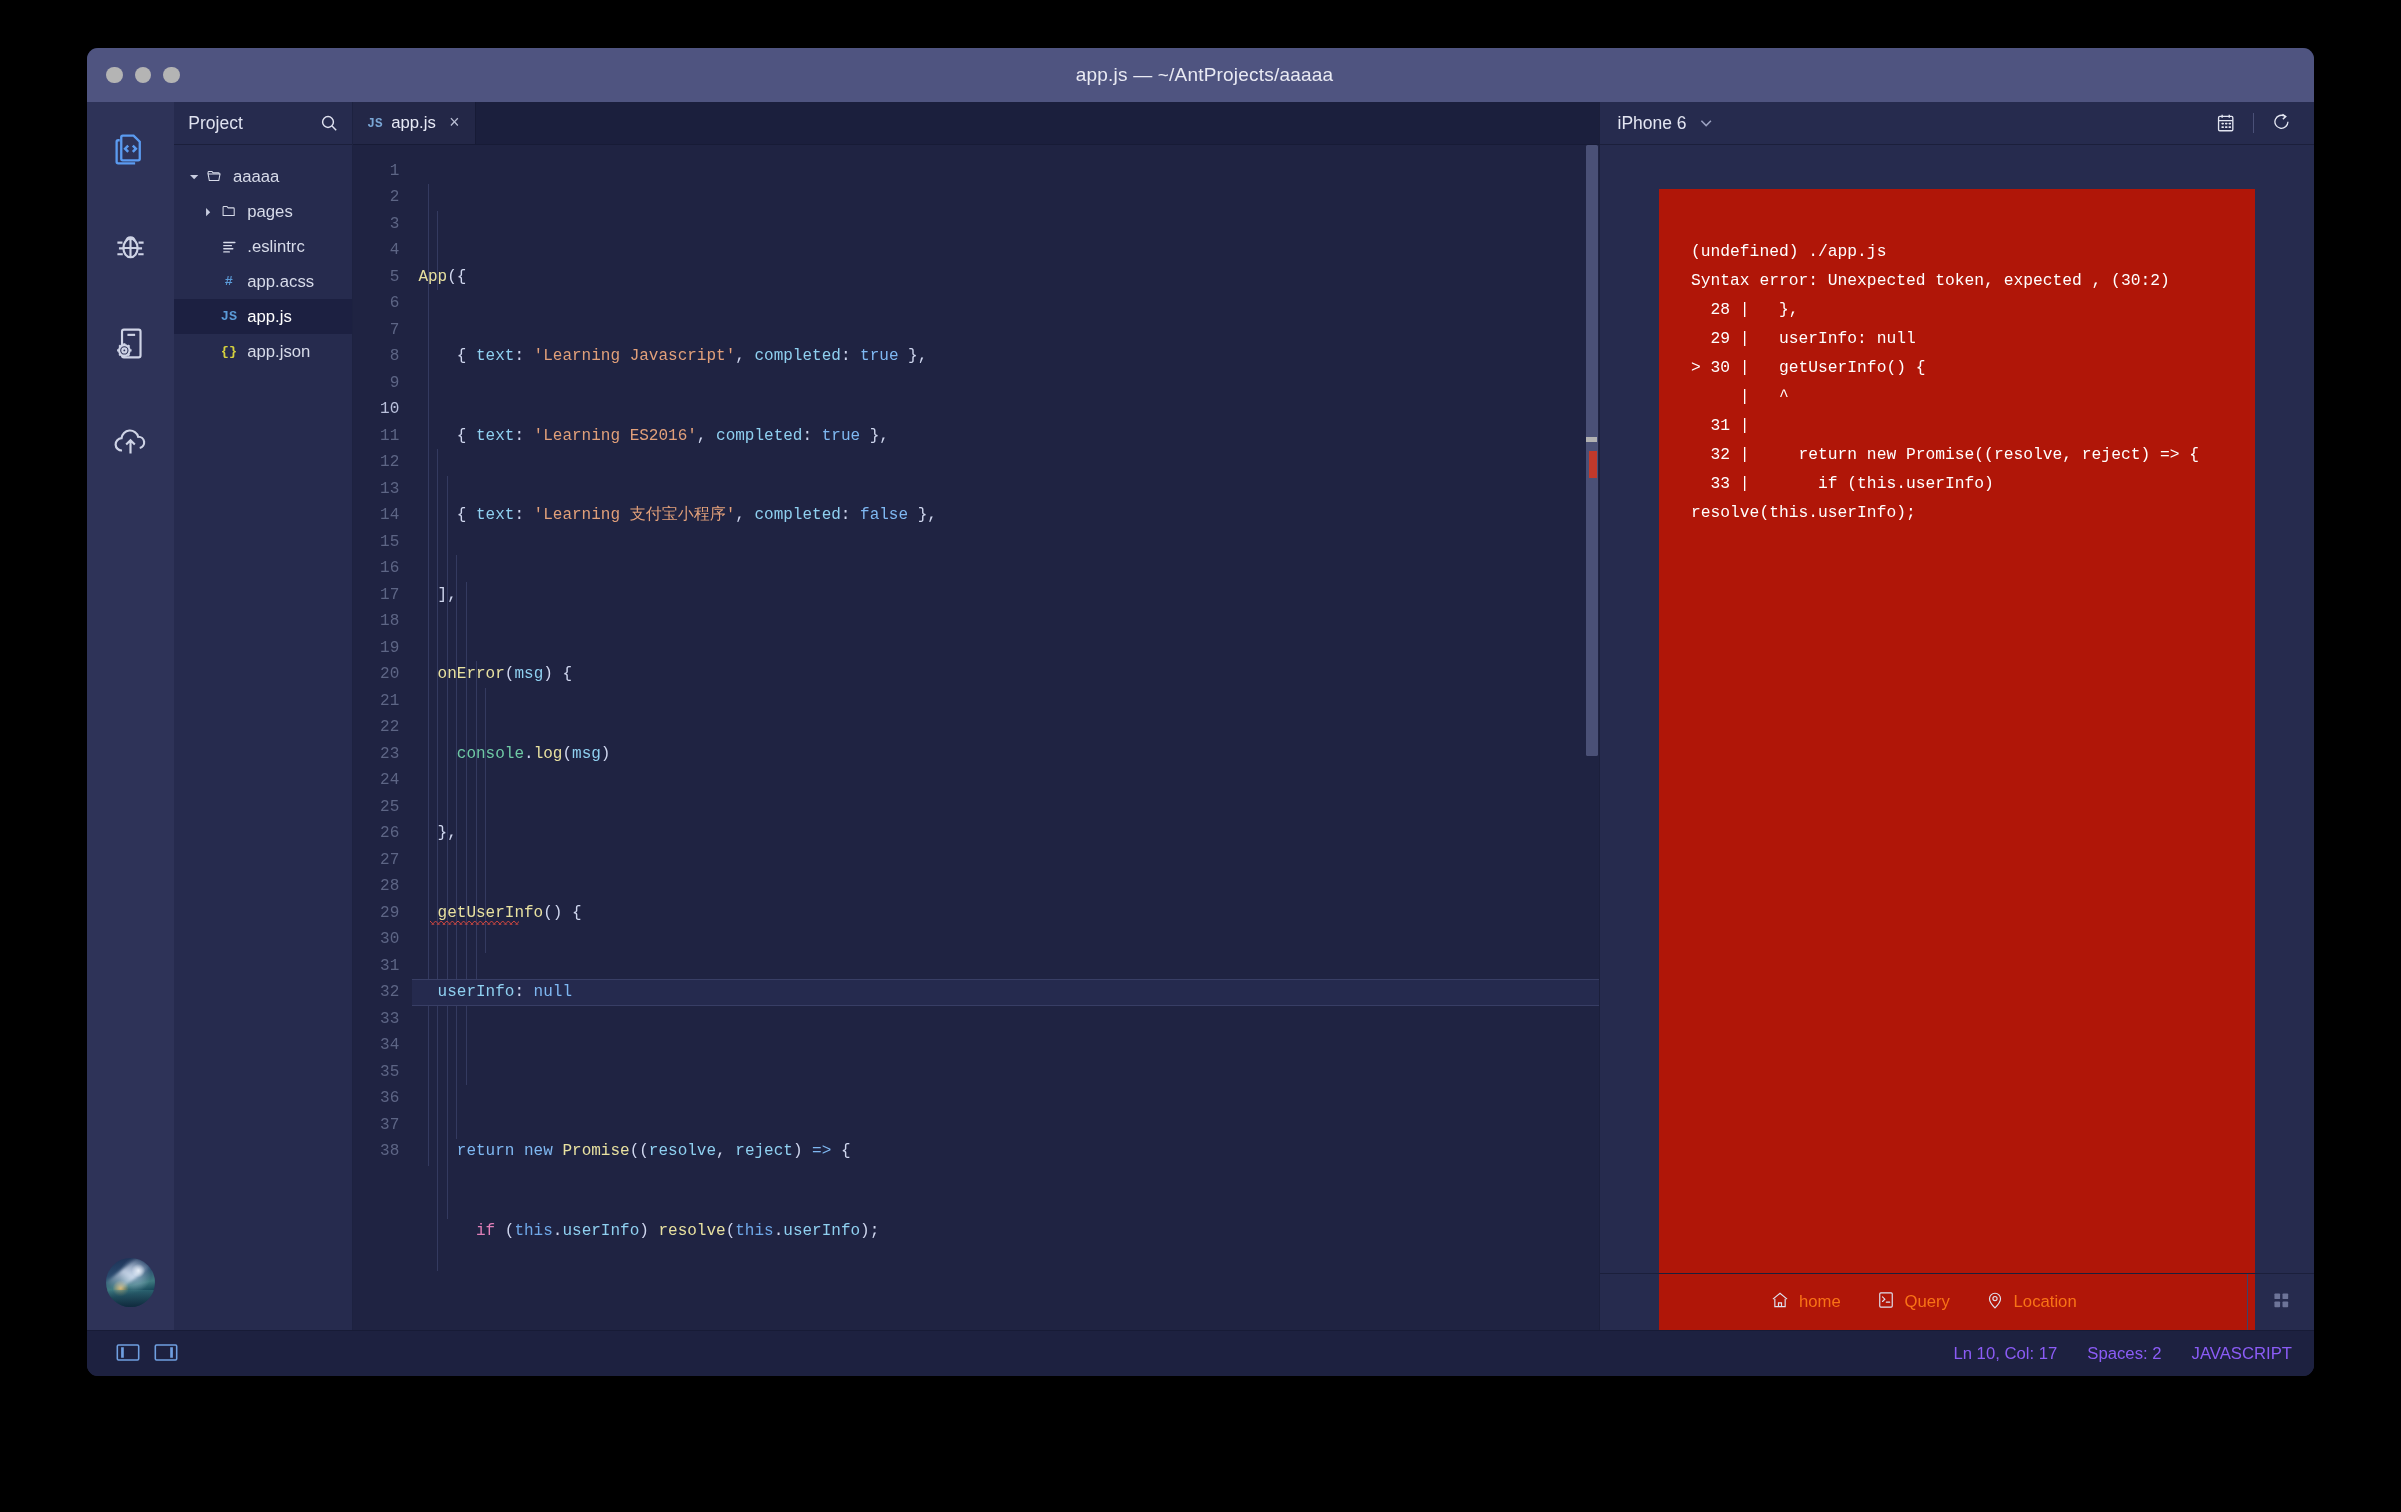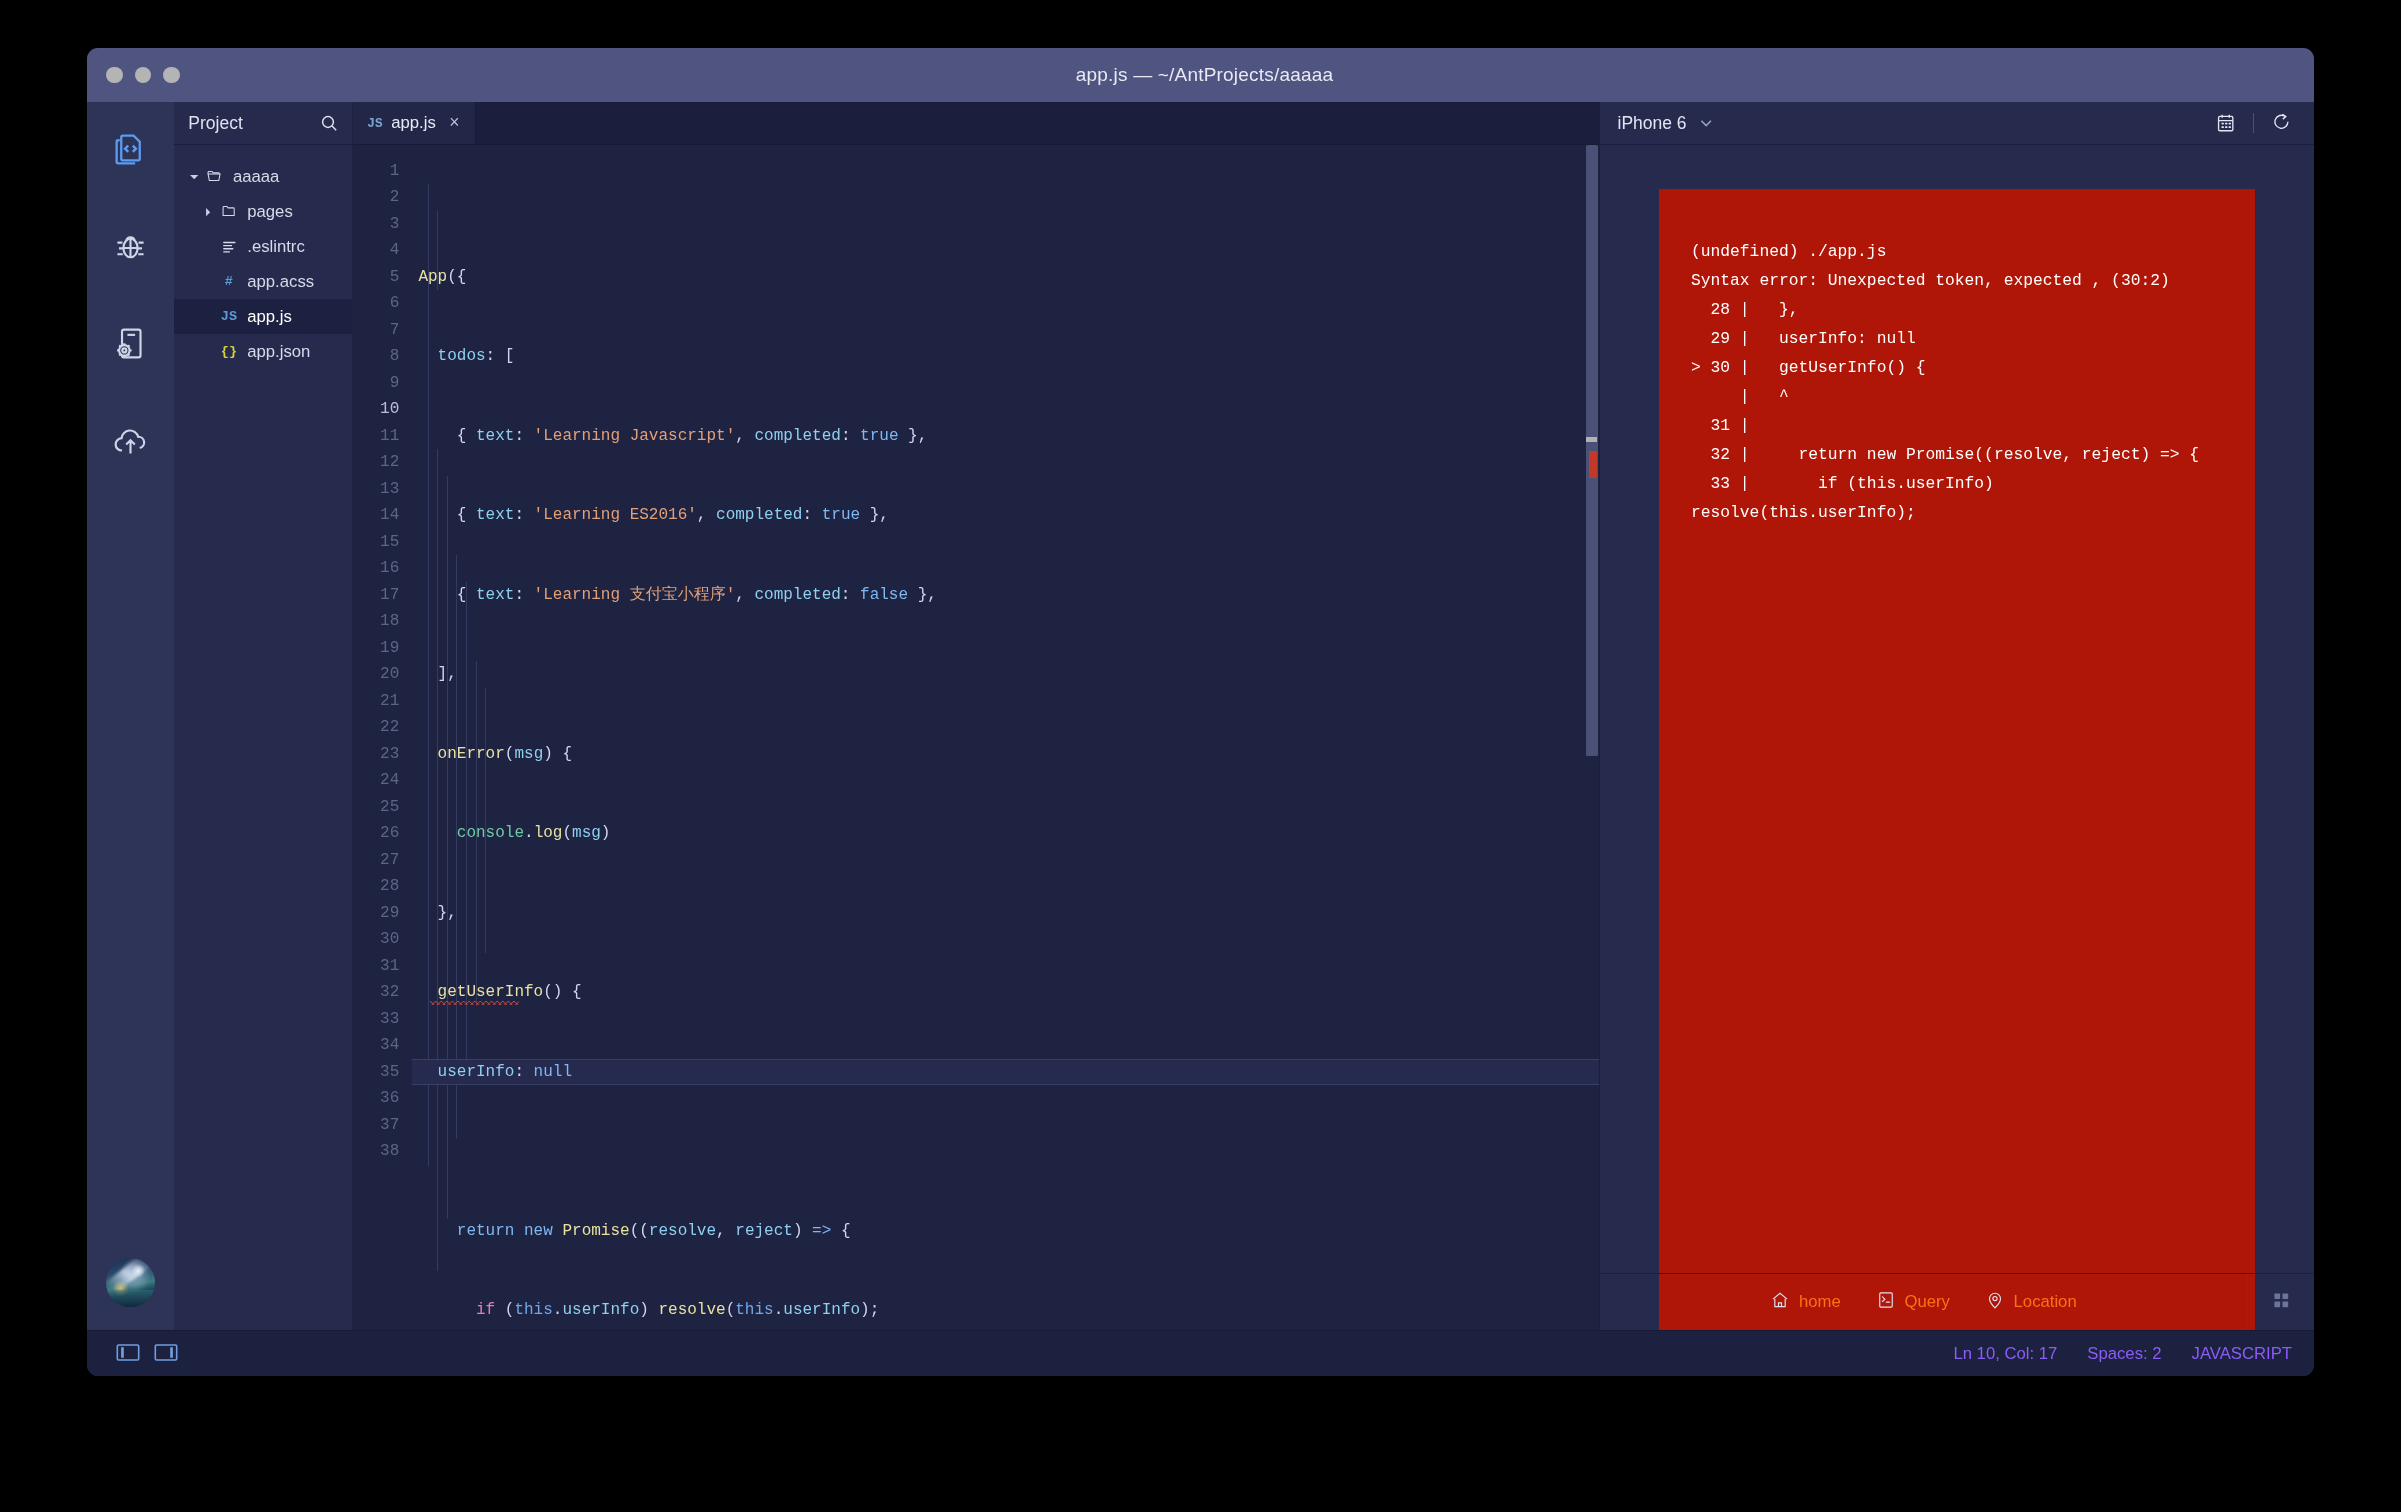--- a/index.html
+++ b/index.html
@@ -468,21 +468,20 @@
             <div class="iguide" style="left:25.4px;  top:53px;   height:79px;"></div>
             <div class="iguide" style="left:25.4px;  top:291px;    height:822px;"></div>
             <div class="iguide" style="left:35px;  top:318px;    height:743px;"></div>
             <div class="iguide" style="left:44px;  top:397px;    height:584px;"></div>
             <div class="iguide" style="left:54px;  top:424px;    height:503px;"></div>
             <div class="iguide" style="left:64px;  top:503px;    height:345px;"></div>
             <div class="iguide" style="left:73px;  top:530px;    height:265px;"></div>
           </div>
 
           <div class="line"><span class="t-fn">App</span><span class="t-pl">({</span></div>
-          <div class="line"><span class="t-pl">  </span><span class="t-prop">todos</span><span class="t-pl">: [</span></div>
           <div class="line"><span class="t-pl">    { </span><span class="t-prop">text</span><span class="t-pl">: </span><span class="t-str">'Learning Javascript'</span><span class="t-pl">, </span><span class="t-prop">completed</span><span class="t-pl">: </span><span class="t-num">true</span><span class="t-pl"> },</span></div>
           <div class="line"><span class="t-pl">    { </span><span class="t-prop">text</span><span class="t-pl">: </span><span class="t-str">'Learning ES2016'</span><span class="t-pl">, </span><span class="t-prop">completed</span><span class="t-pl">: </span><span class="t-num">true</span><span class="t-pl"> },</span></div>
           <div class="line"><span class="t-pl">    { </span><span class="t-prop">text</span><span class="t-pl">: </span><span class="t-str">'Learning 支付宝小程序'</span><span class="t-pl">, </span><span class="t-prop">completed</span><span class="t-pl">: </span><span class="t-num">false</span><span class="t-pl"> },</span></div>
           <div class="line"><span class="t-pl">  ],</span></div>
           <div class="line"><span class="t-pl">  </span><span class="t-fn">onError</span><span class="t-pl">(</span><span class="t-prop">msg</span><span class="t-pl">) {</span></div>
           <div class="line"><span class="t-pl">    </span><span class="t-obj">console</span><span class="t-pl">.</span><span class="t-fn">log</span><span class="t-pl">(</span><span class="t-prop">msg</span><span class="t-pl">)</span></div>
           <div class="line"><span class="t-pl">  },</span></div>
           <div class="line"><span class="t-pl">  </span><span class="t-fn">getUserInfo</span><span class="t-pl">() {</span><span class="squig"></span></div>
           <div class="line current"><span class="t-pl">  </span><span class="t-prop">userInfo</span><span class="t-pl">: </span><span class="t-num">null</span></div>
           <div class="line"> </div>

